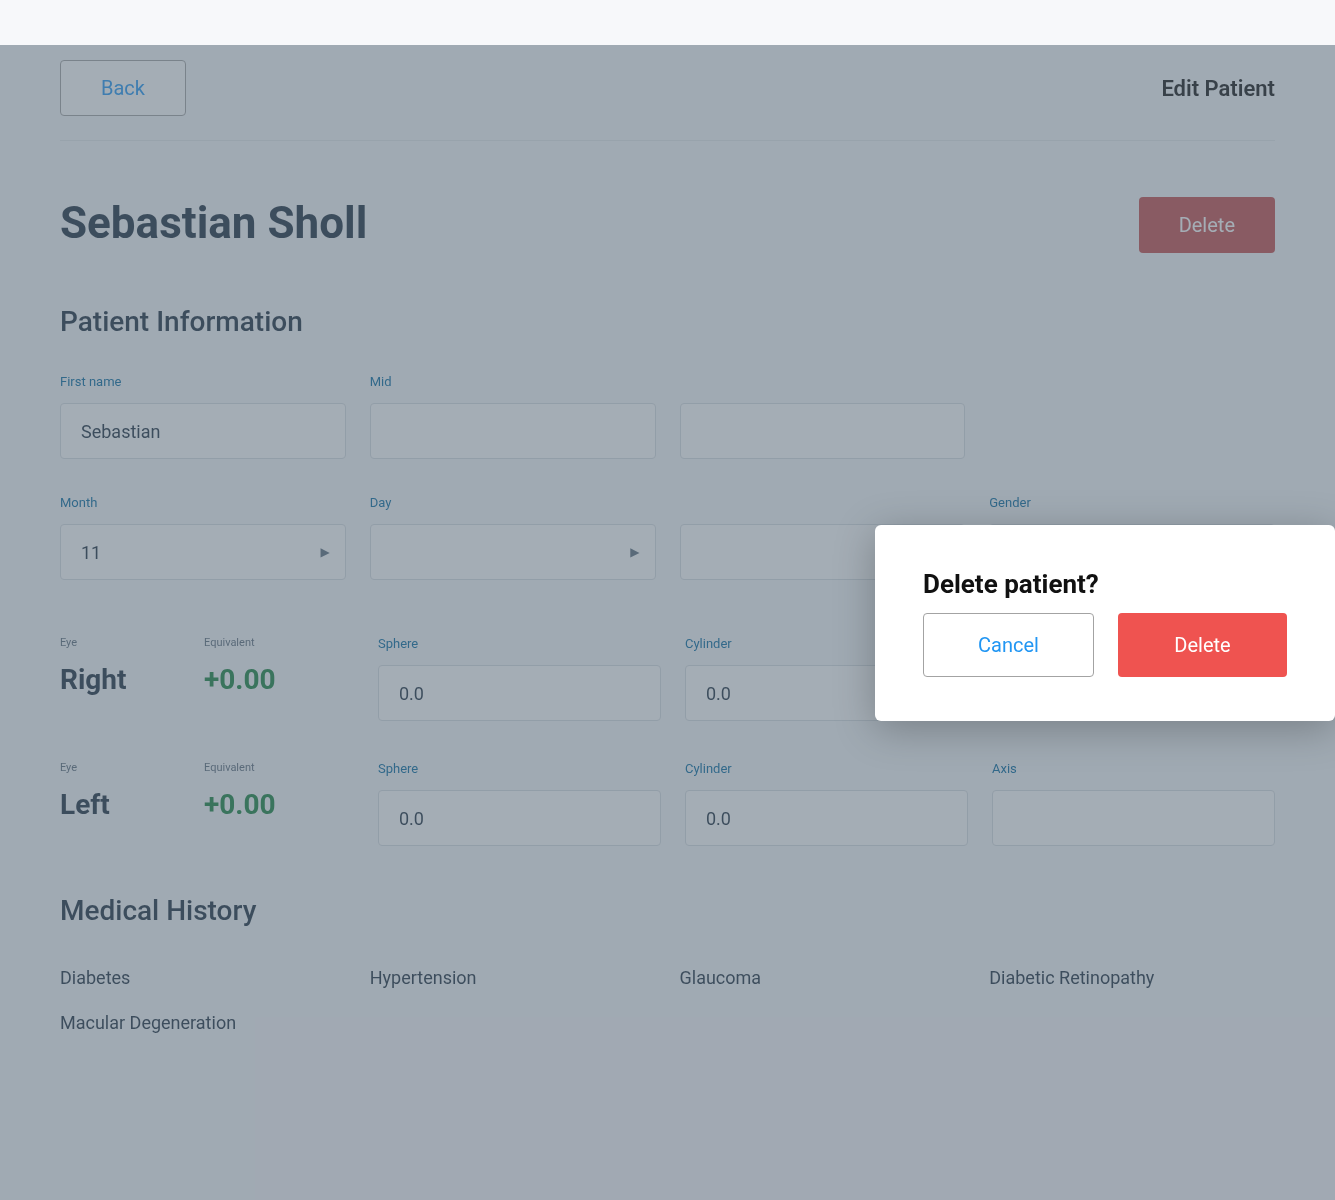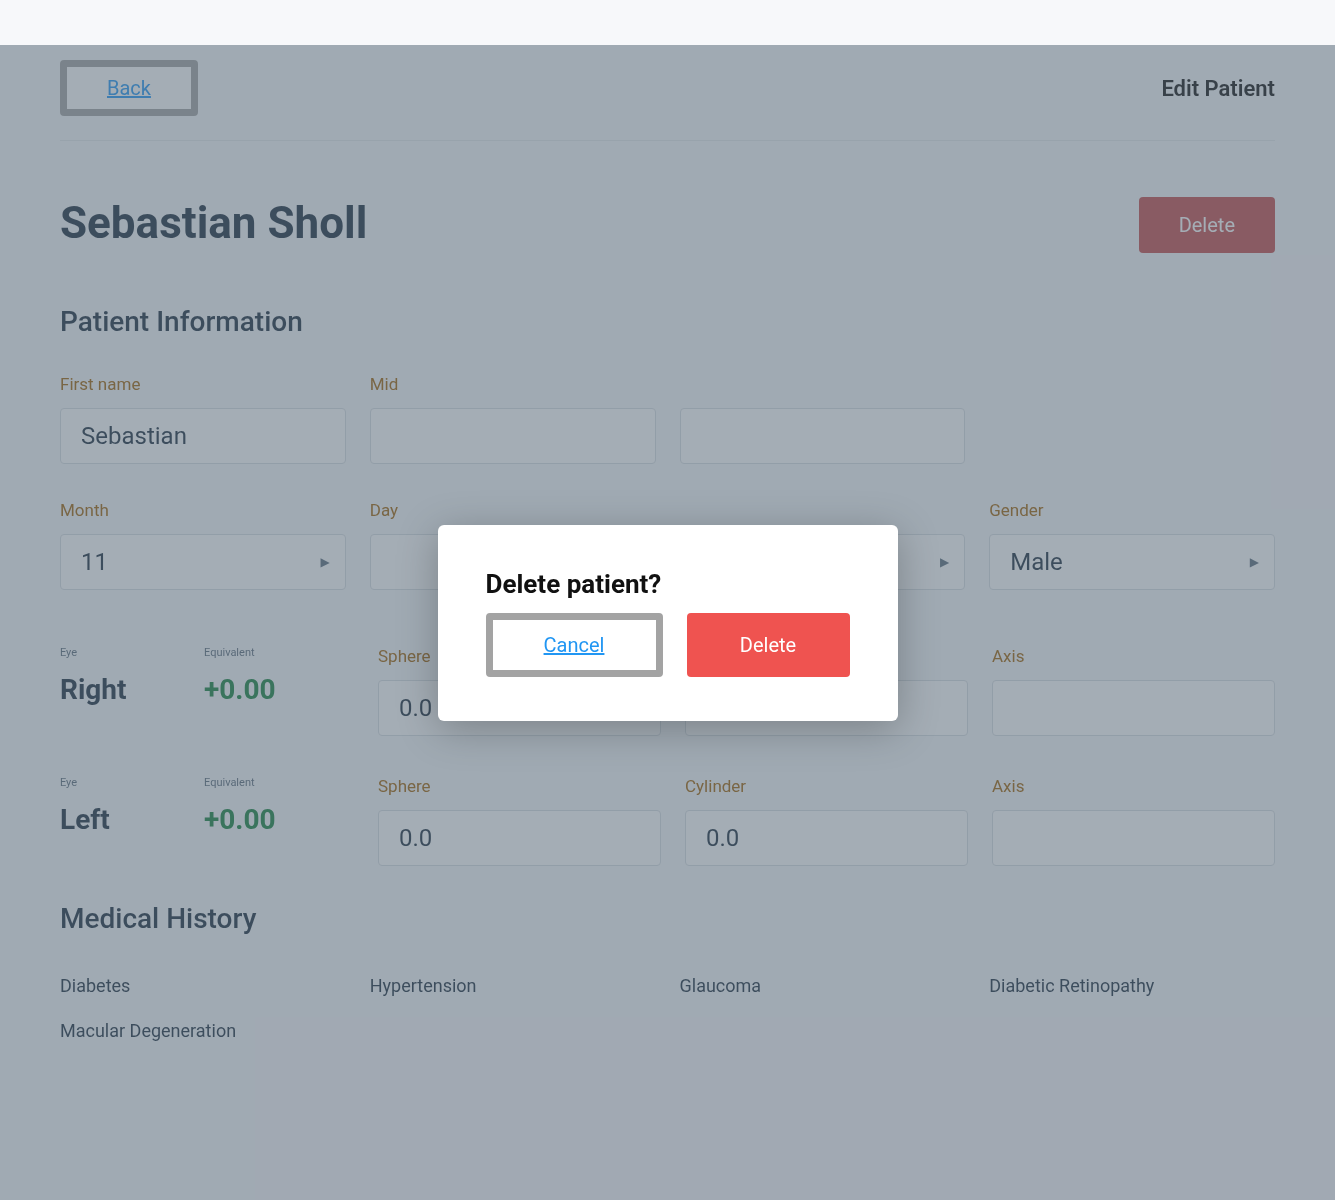--- a/index.html
+++ b/index.html
@@ -32,22 +32,21 @@
     font-size: 20px;
     border-radius: 4px;
     cursor: pointer;
     user-select: none;
     border: none;
     font-family: inherit;
   }
   .btn-outline-blue {
     background: #fff;
     color: #2196f3;
-    border: 7px solid #a3a3a3;
-    text-decoration: underline;
+    border: 1px solid #a3a3a3;
   }
   .btn-blue {
     background: #1e88c7;
     color: #fff;
   }
   .btn-red {
     background: #c44a4a;
     color: #fff;
   }
   .title-center {
@@ -73,29 +72,29 @@
     margin: 52px 0 0 0;
   }
   .row-4 {
     display: grid;
     grid-template-columns: repeat(4, 1fr);
     gap: 24px;
     margin-top: 36px;
   }
   .field label {
     display: block;
-    font-size: 17px;
-    color: #a16207;
+    font-size: 13px;
+    color: #0369a1;
     margin-bottom: 14px;
   }
   .control {
     width: 100%;
     height: 56px;
     padding: 0 20px;
-    font-size: 24px;
+    font-size: 18px;
     color: #1a2b3c;
     background: #fff;
     border: 1px solid #d7dde2;
     border-radius: 4px;
     font-family: inherit;
   }
   .select-wrap { position: relative; }
   .select-wrap .caret {
     position: absolute;
     right: 16px;
@@ -140,21 +139,21 @@
     font-size: 18px;
     color: #1a2b3c;
   }
   
   .overlay {
     position: absolute;
     inset: 0;
     background: rgba(90,105,120,0.55);
     display: flex;
     align-items: center;
-    justify-content: center;
+    justify-content: flex-end;
     margin-top: 45px;
   }
   .modal {
     width: 460px;
     background: #fff;
     border-radius: 6px;
     padding: 44px 48px 44px 48px;
     box-shadow: 0 8px 40px rgba(0,0,0,0.25);
   }
   .modal h2 {
@@ -285,21 +284,21 @@
     <div class="field">
       <label class="eye-label-small">Cylinder</label>
       <input class="control" value="0.0" style="">
     </div>
     <div class="field">
       <label class="eye-label-small">Axis</label>
       <input class="control" value="" style="">
     </div>
   </div>
 
-  <h3 class="section-h" style="margin-top:36px">Medical History</h3>
+  <h3 class="section-h" style="margin-top:48px">Medical History</h3>
 
   <div class="hist-row">
     <div class="hist-item">Diabetes</div>
     <div class="hist-item">Hypertension</div>
     <div class="hist-item">Glaucoma</div>
     <div class="hist-item">Diabetic Retinopathy</div>
     <div class="hist-item">Macular Degeneration</div>
   </div>
 
 </div>

